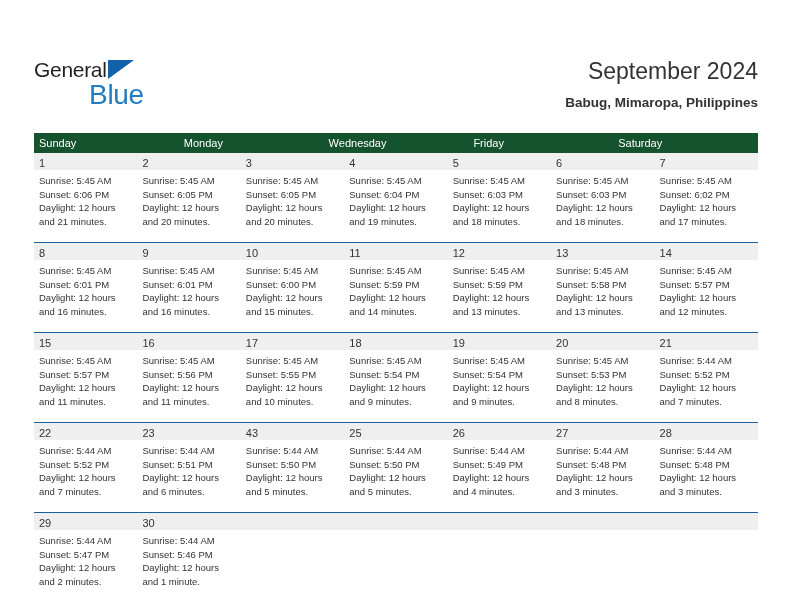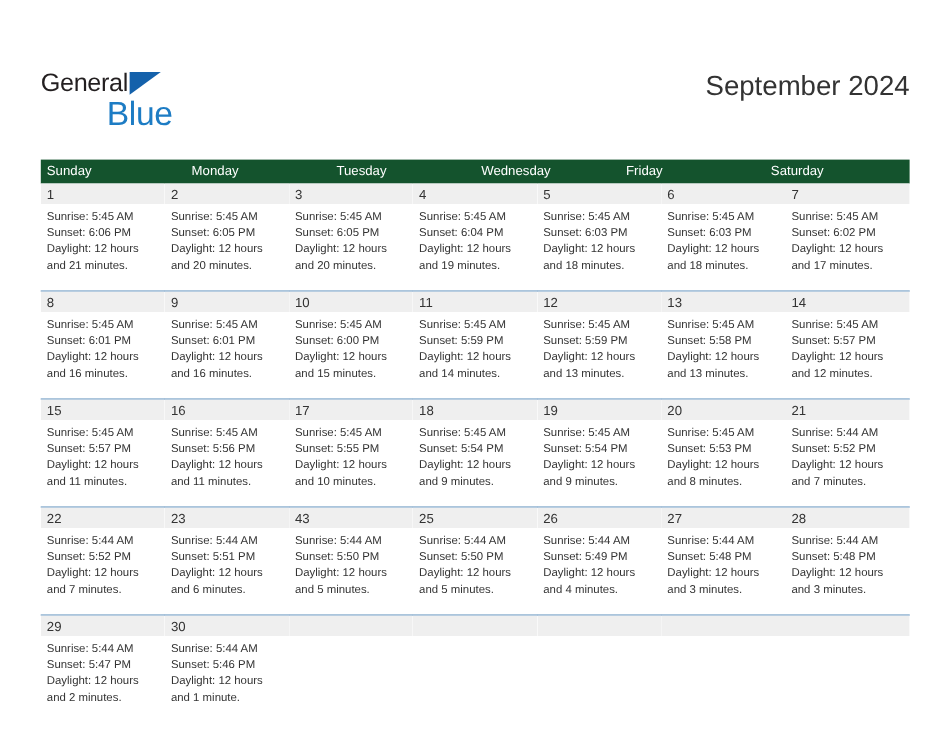--- a/index.html
+++ b/index.html
@@ -165,30 +165,30 @@
   <div class="header">
 
     <div class="logo">
       <span class="logo-general">General</span>
       <span class="logo-tri"></span>
       <span class="logo-blue">Blue</span>
     </div>
 
     <div class="title-block">
       <div class="cal-title">September 2024</div>
+      <div class="cal-subtitle">Babug, Mimaropa, Philippines</div>
     </div>
 
   </div>
 
   <div class="calendar">
 
     <div class="weekday-row">
       <div class="weekday">Sunday</div>
       <div class="weekday">Monday</div>
-      <div class="weekday">Tuesday</div>
       <div class="weekday">Wednesday</div>
       <div class="weekday">Friday</div>
       <div class="weekday">Saturday</div>
     </div>
 
     <div class="week-row first">
       <div class="day-cell">
         <div class="day-num-band"><span class="day-num">1</span></div>
         <div class="day-info">
           <div>Sunrise: 5:45 AM</div>

